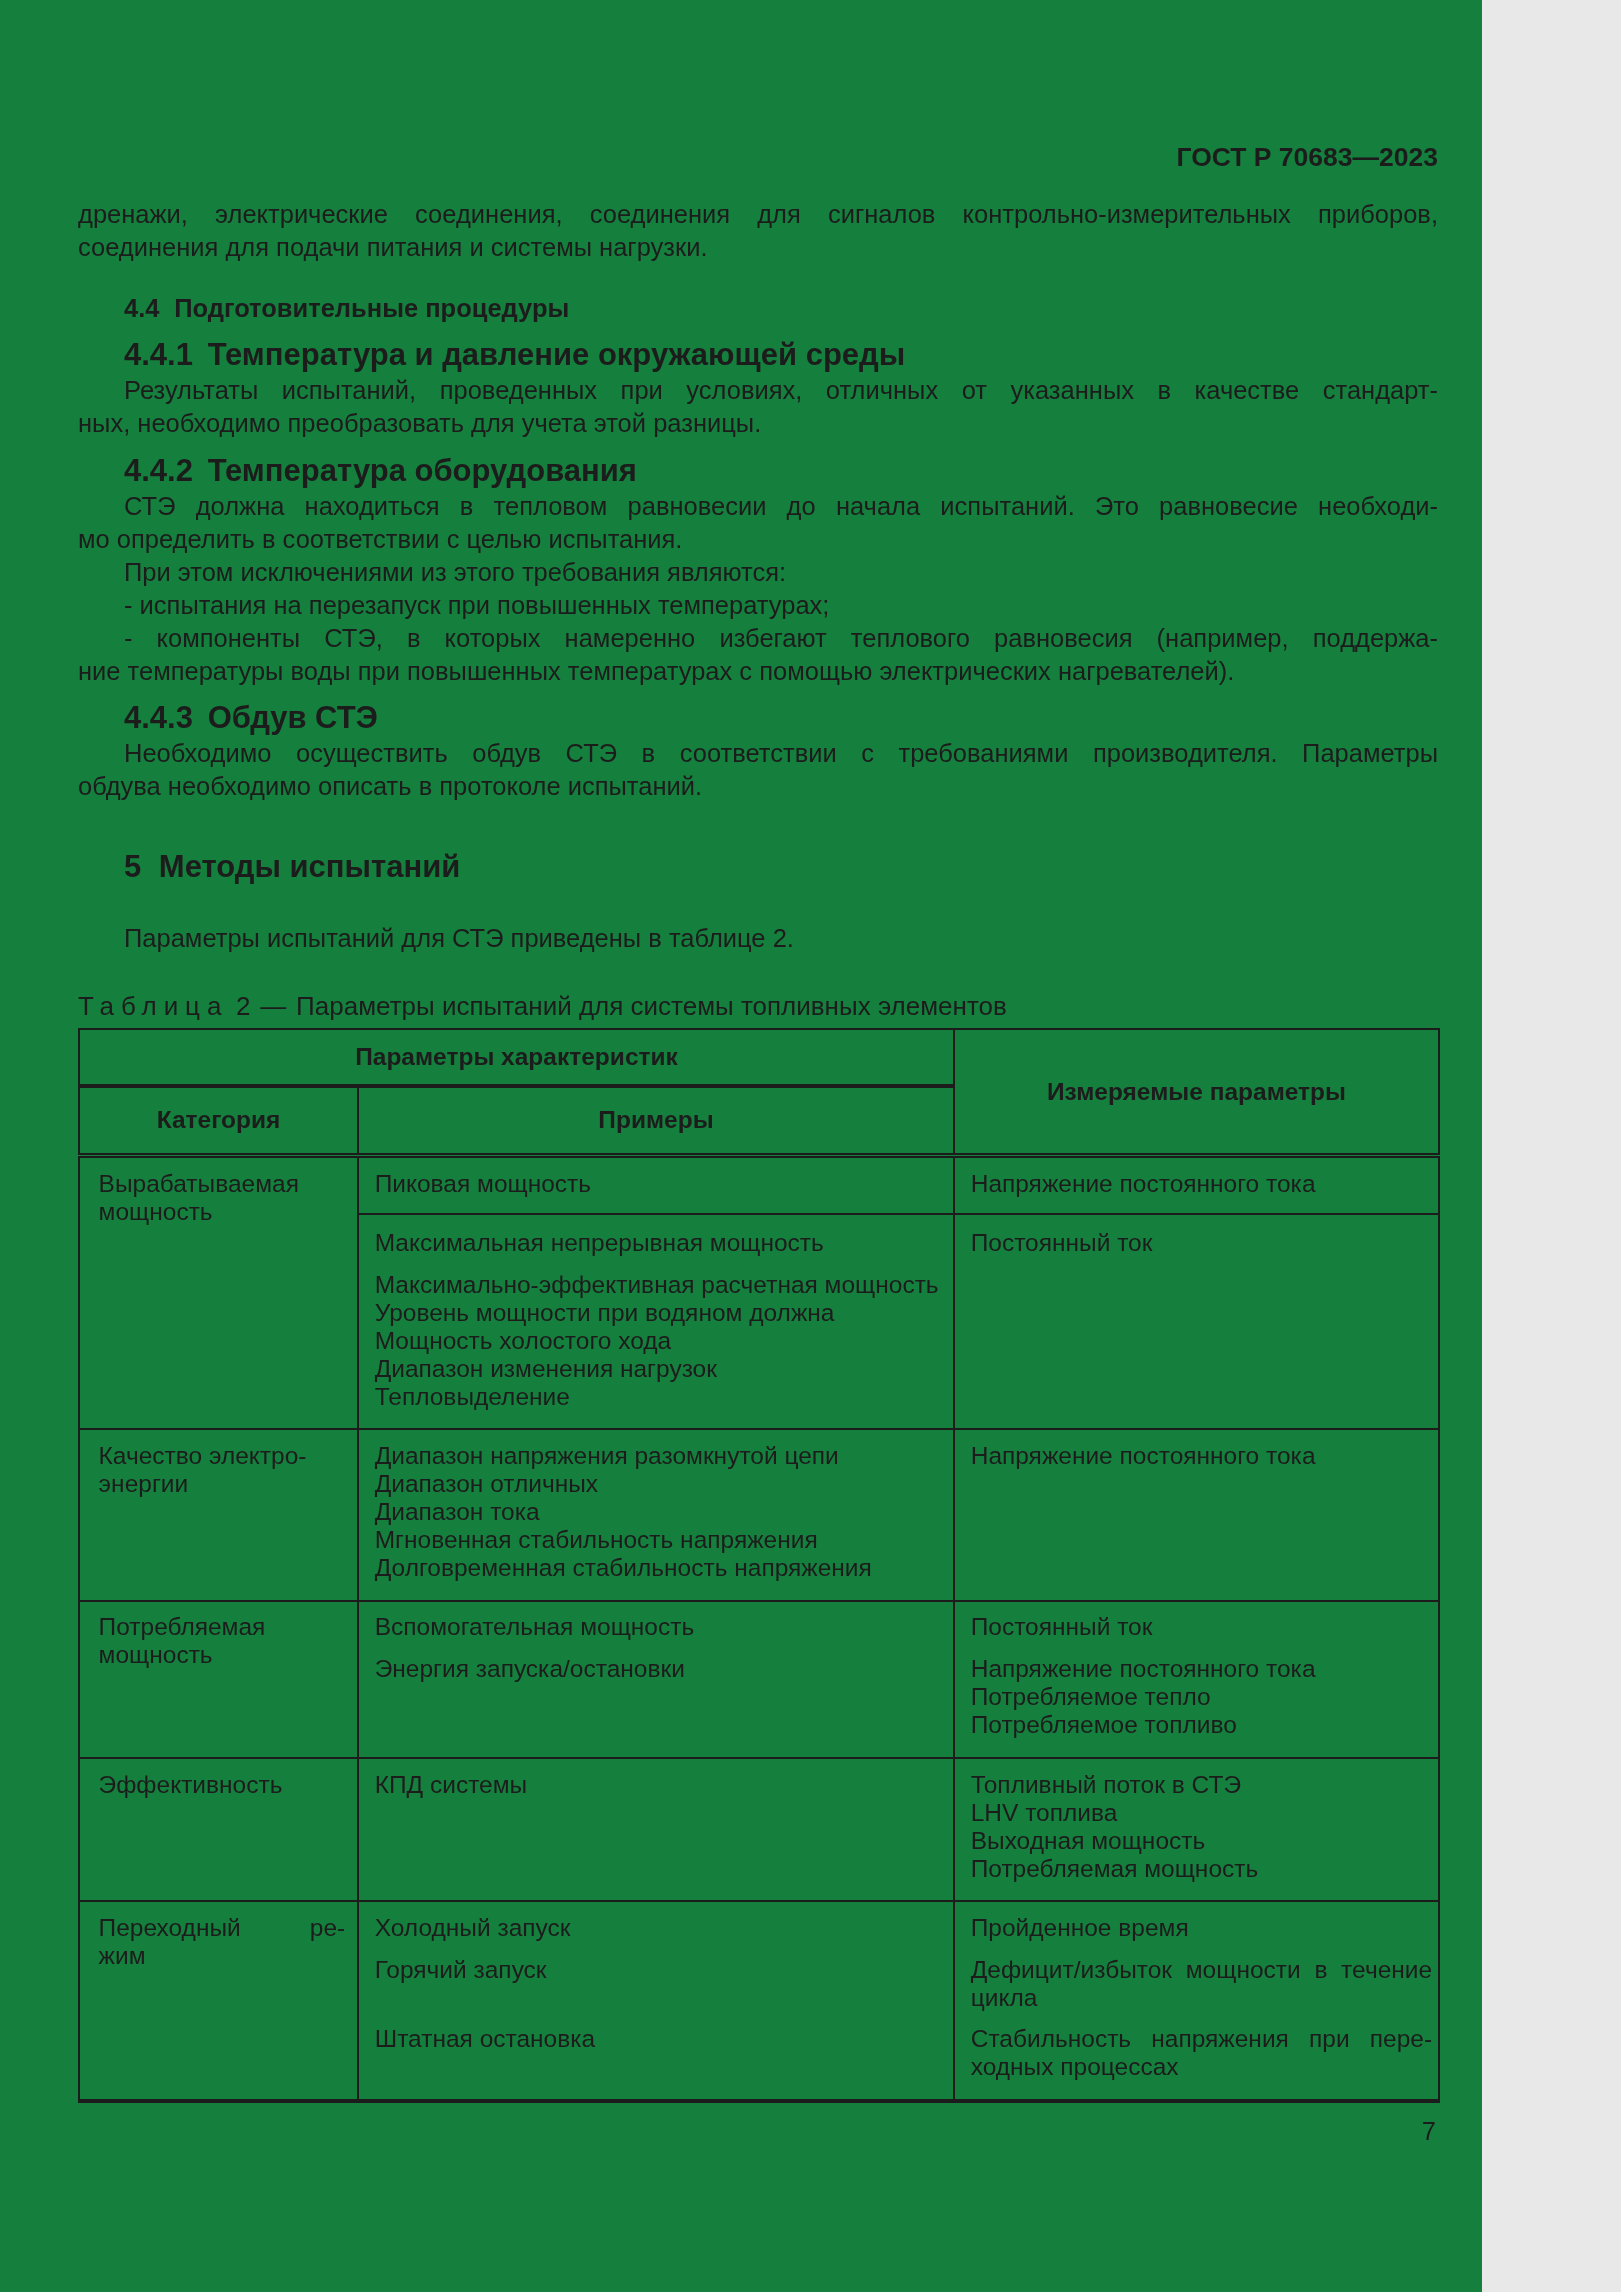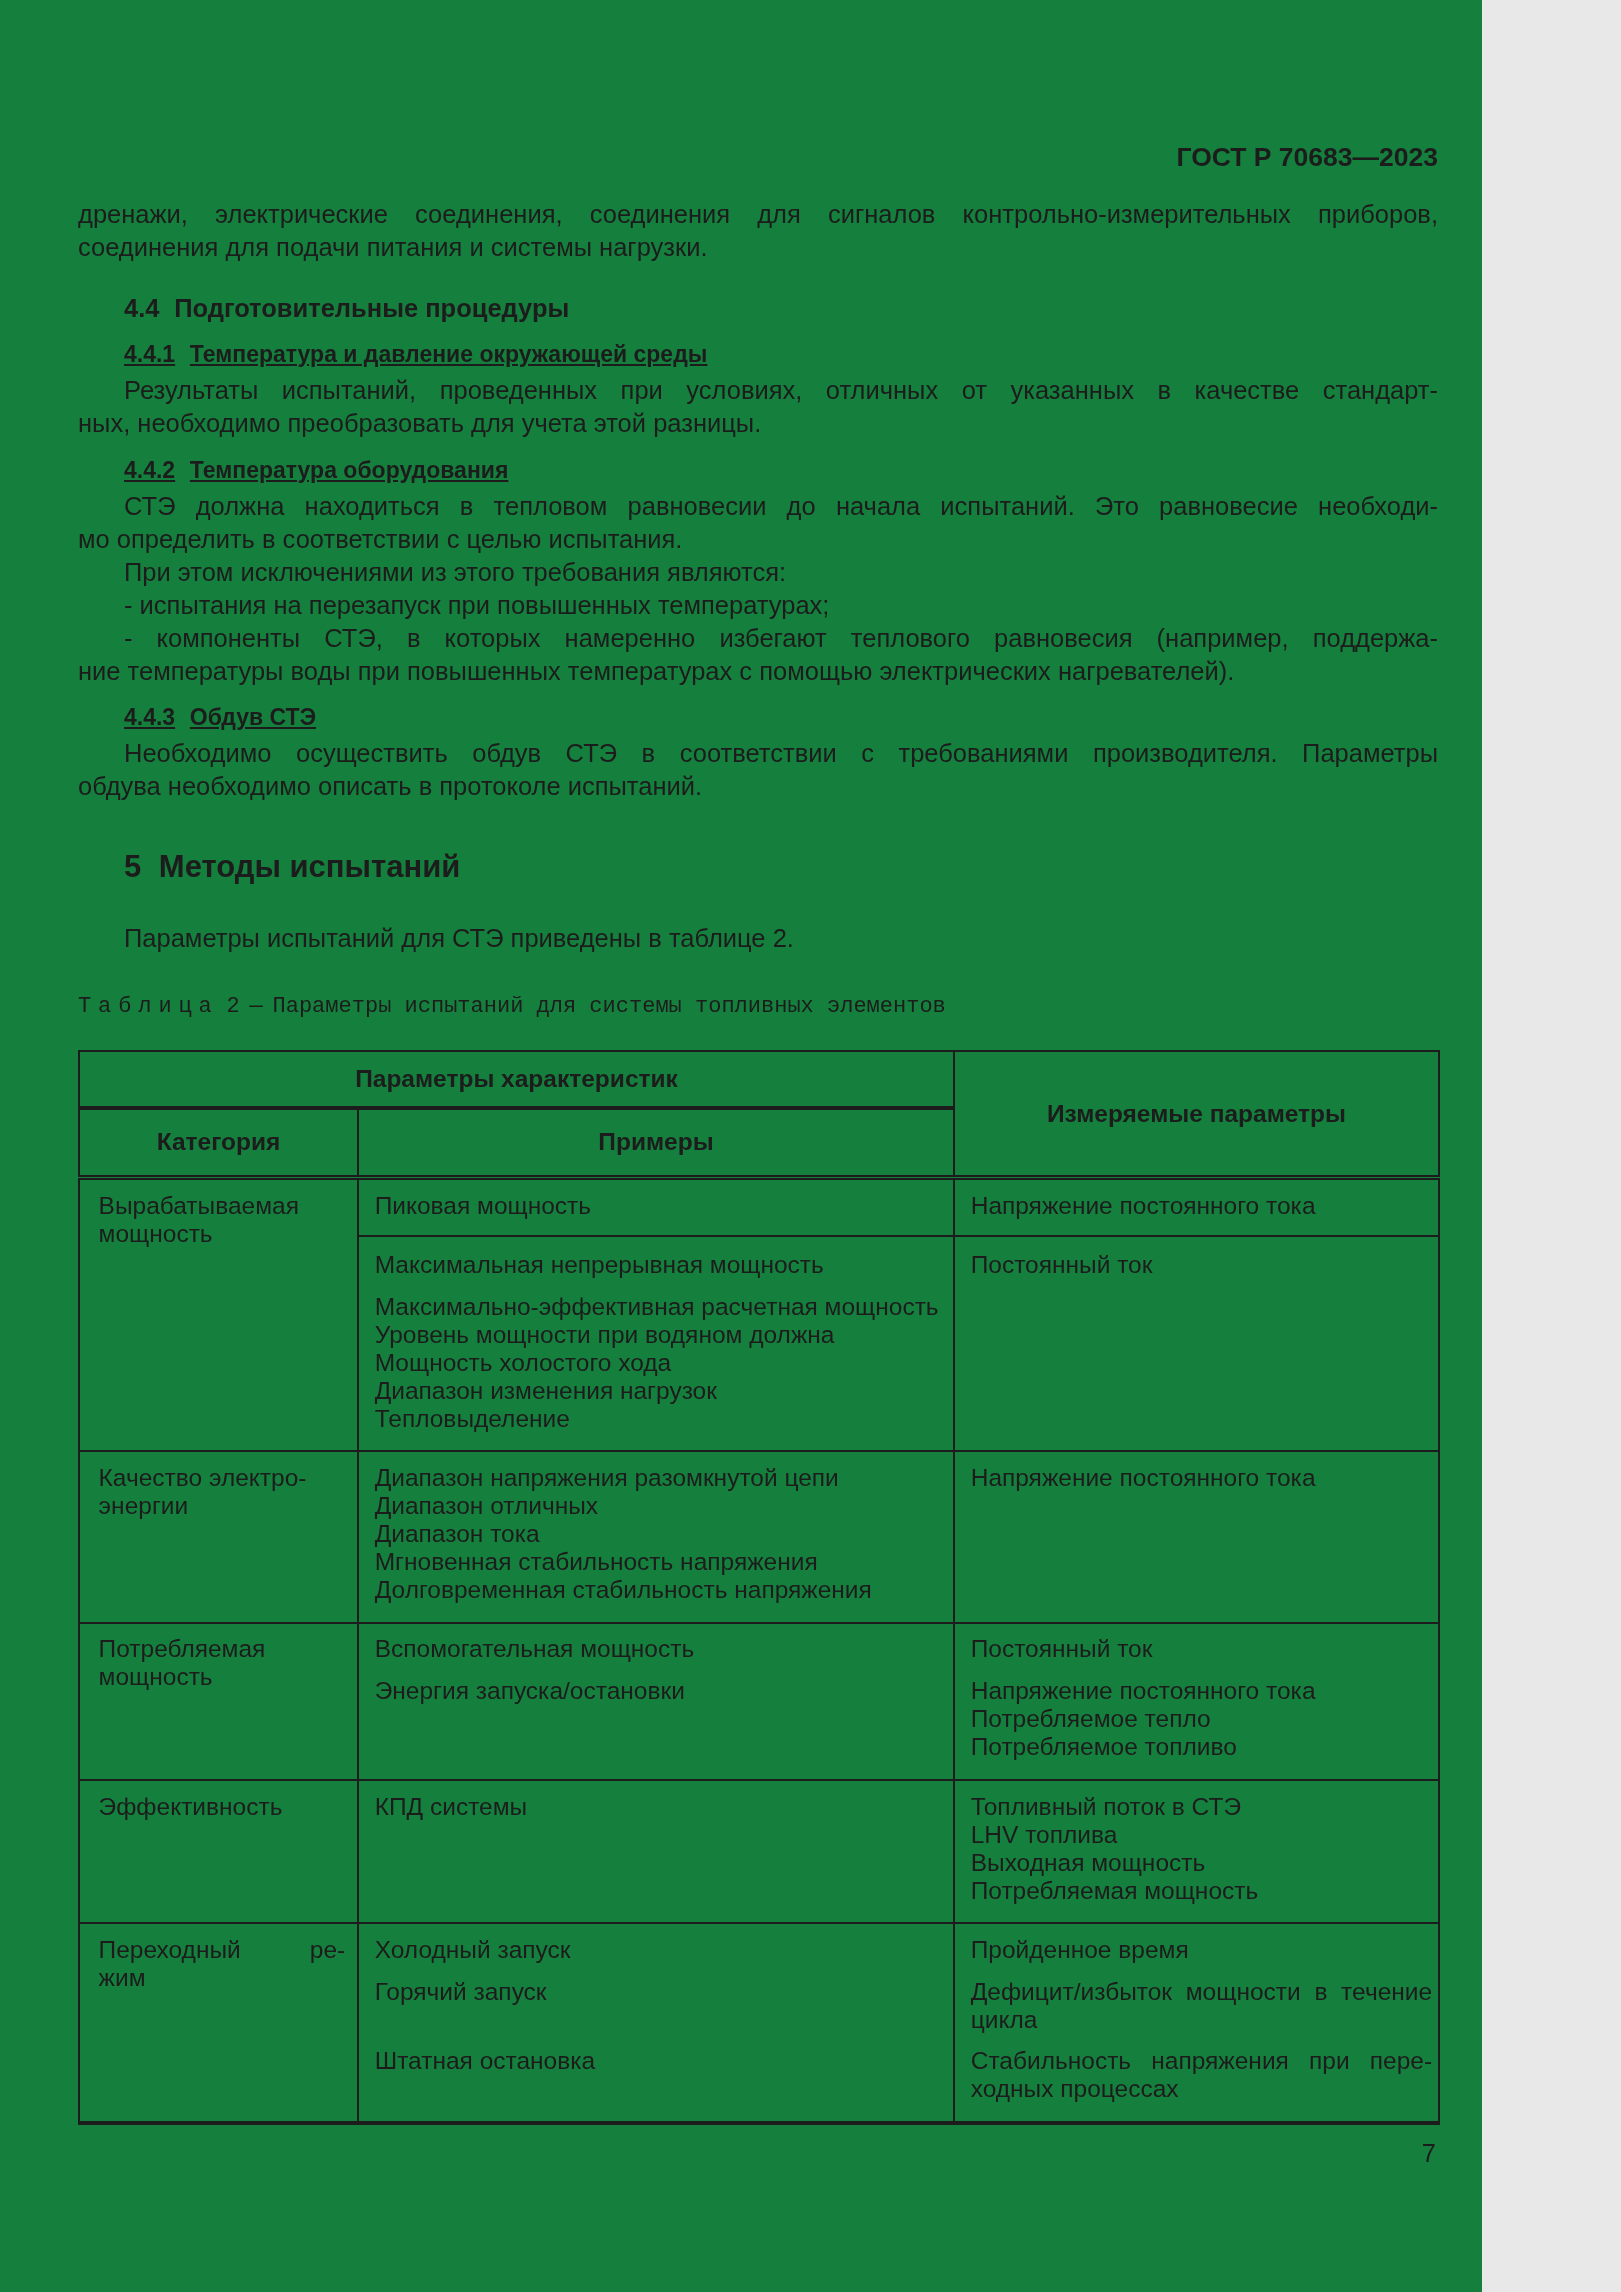--- a/index.html
+++ b/index.html
@@ -10,24 +10,24 @@
   }
   .content{position:absolute;left:78px;top:0;width:1360px;}
   .doc-header{margin-top:143px;text-align:right;font-weight:bold;font-size:26.5px;line-height:29px;}
   .flow{margin-top:25.5px;}
   .para{font-size:25.5px;line-height:33px;}
   .para .tline{text-align:justify;}
   .tline.just{text-align-last:justify;}
   .para.indent .tline:first-child{text-indent:46px;}
   .h1{font-size:31px;font-weight:bold;margin:45px 0 37px;padding-left:46px;line-height:37px;}
   .h2{font-size:25.5px;font-weight:bold;margin:29px 0 15.7px;padding-left:46px;line-height:31px;}
-  .h3{font-size:23px;font-weight:bold;margin:14.7px 0 3.9px;padding-left:46px;line-height:31px;text-decoration:underline;}
+  .h3{font-size:31px;font-weight:bold;margin:14.7px 0 3.9px;padding-left:46px;line-height:31px;}
   .h1 .hnum{margin-right:17.6px;}
   .h2 .hnum,.h3 .hnum{margin-right:14.7px;}
-  .caption{margin:37px 0 29px;font-size:22px;line-height:29px;font-family:Liberation Mono, monospace;}
+  .caption{margin:37px 0 7px;font-size:26px;line-height:29px;}
   .cap-label{letter-spacing:6.9px;}
   .cap-num{margin:0 9.8px 0 7.8px;}
   .cap-dash{margin-right:9.8px;}
   table.params{
     border-collapse:collapse;width:1360px;table-layout:fixed;
     font-size:24.5px;line-height:28px;
     border:2.9px solid #1c1c1c;border-bottom:4.9px solid #1c1c1c;
   }
   col.c1{width:279px;} col.c2{width:596px;} col.c3{width:485px;}
   th{font-weight:bold;font-size:24.5px;padding:0;}

